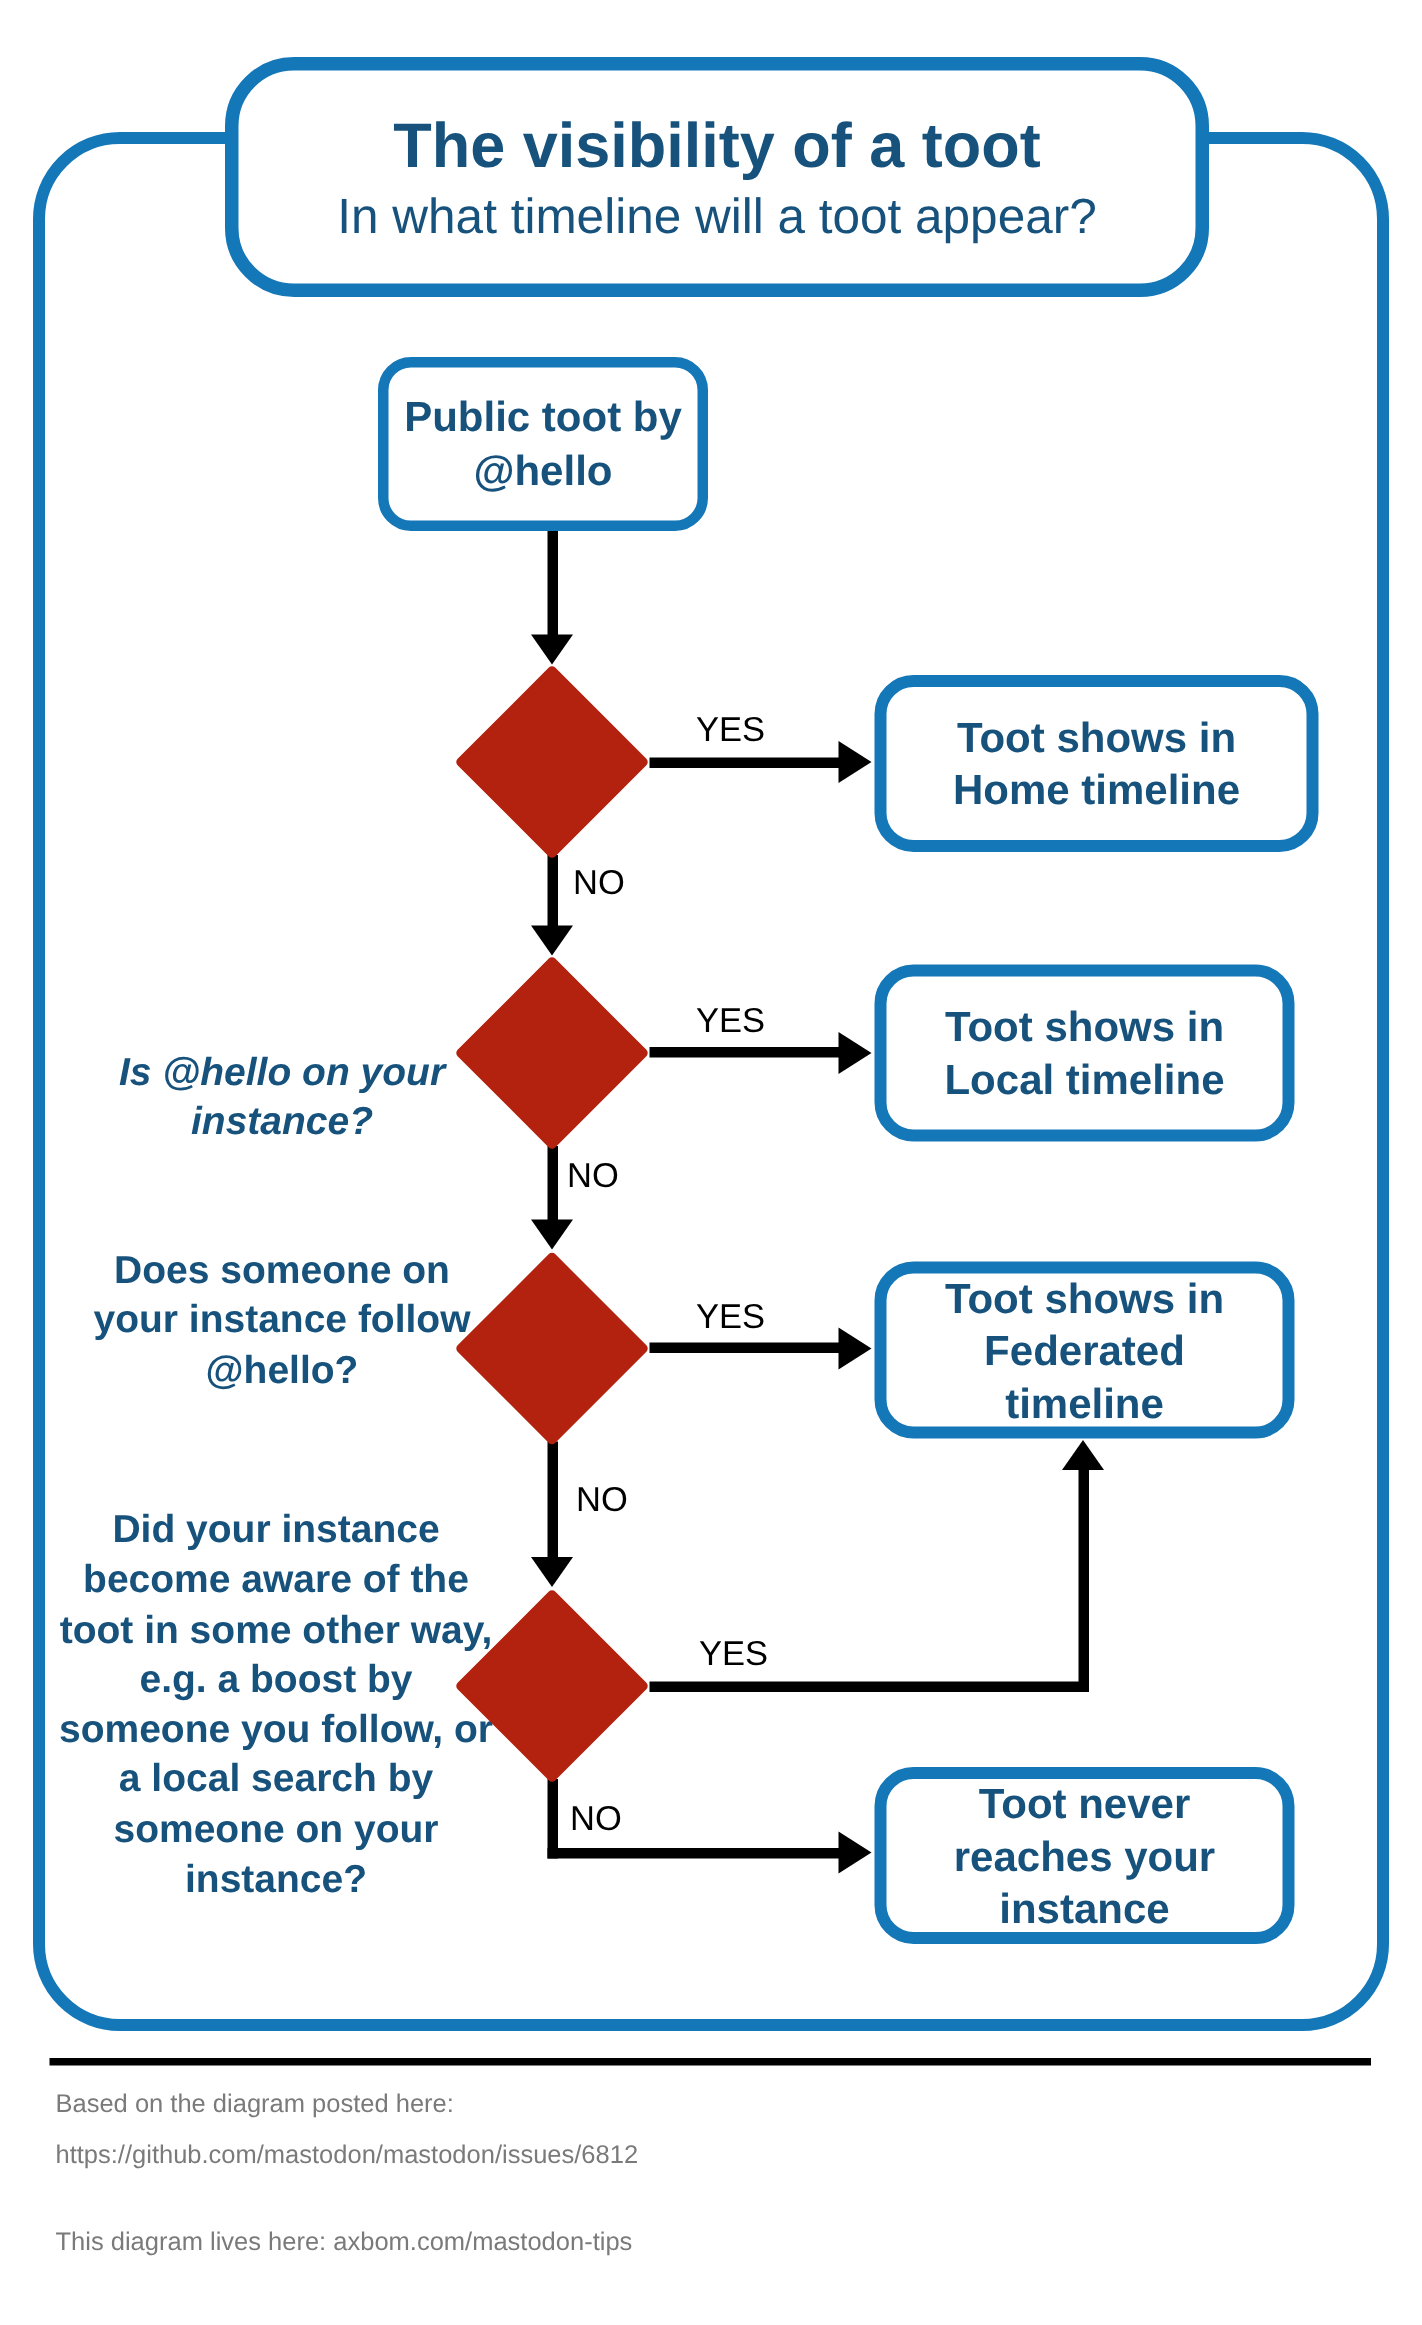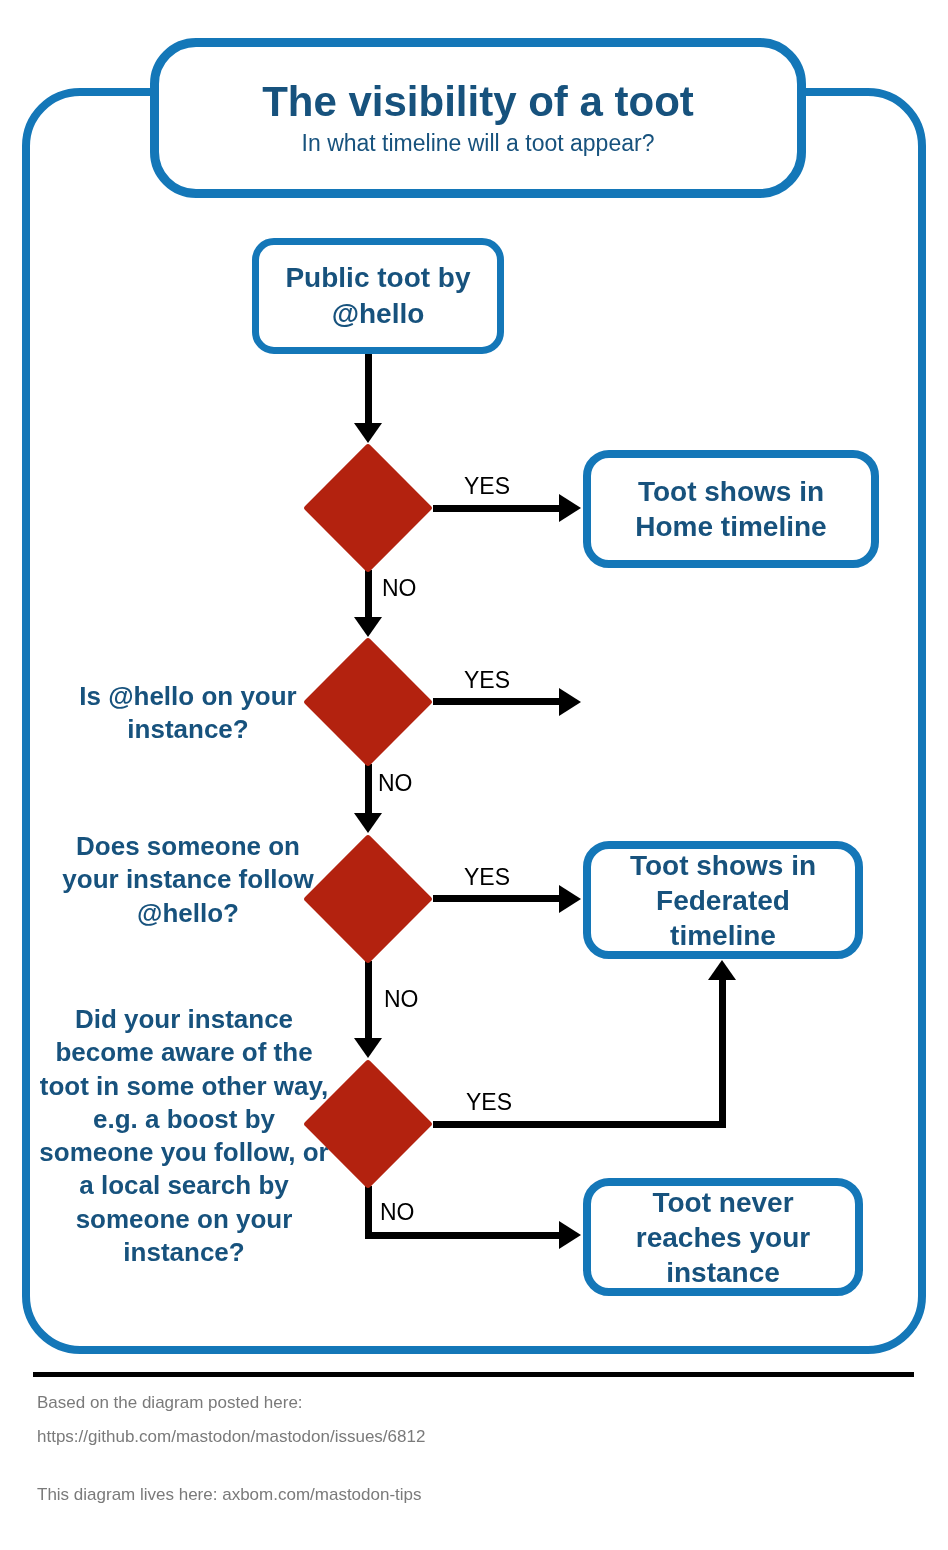--- a/index.html
+++ b/index.html
@@ -18,21 +18,21 @@
   .abs{position:absolute;box-sizing:border-box;}
   .frame{
     border:8px solid var(--frame-blue);border-radius:58px;background:transparent;
   }
   .title-box{
     border:9px solid var(--frame-blue);border-radius:46px;background:var(--bg-white,#fff);
     display:flex;flex-direction:column;justify-content:center;align-items:center;
     text-align:center;z-index:3;gap:6px;
   }
   .title-box .heading{font-size:42px;font-weight:bold;color:var(--text-blue);line-height:1.1;}
-  .title-box .subheading{font-size:23px;font-weight:normal;color:var(--text-blue);line-height:1.1;}
+  .title-box .subheading{font-size:33px;font-weight:normal;color:var(--text-blue);line-height:1.1;}
   .node{
     border:7px solid var(--frame-blue);border-radius:22px;background:var(--bg-white,#fff);
     display:flex;justify-content:center;align-items:center;text-align:center;
     color:var(--text-blue);font-size:28px;font-weight:bold;line-height:1.28;z-index:2;
   }
   .result{
     border:8px solid var(--frame-blue);border-radius:26px;background:var(--bg-white,#fff);
     display:flex;justify-content:center;align-items:center;text-align:center;
     color:var(--text-blue);font-size:28px;font-weight:bold;line-height:1.25;
     padding:0 14px;z-index:2;
@@ -58,33 +58,33 @@
 
 <div id="canvas">
 
   <div class="abs frame" style="left:22px;top:88px;width:904px;height:1266px;"></div>
 
   <div class="abs title-box" style="left:150px;top:38px;width:656px;height:160px;">
     <div class="heading">The visibility of a toot</div>
     <div class="subheading">In what timeline will a toot appear?</div>
   </div>
 
-  <div class="abs node" style="left:252px;top:238px;width:252px;height:116px;text-align:center;">
+  <div class="abs node" style="left:252px;top:238px;width:220px;height:116px;text-align:center;">
     <span style="display:block;width:200px;">Public toot by @hello</span>
   </div>
 
   <div class="abs vline" style="left:365px;top:352px;height:72px;"></div>
   <div class="abs arr-down" style="left:354px;top:423px;"></div>
 
   <div class="abs diamond" style="left:322px;top:462px;"></div>
   <div class="abs diamond" style="left:322px;top:656px;"></div>
   <div class="abs diamond" style="left:322px;top:853px;"></div>
   <div class="abs diamond" style="left:322px;top:1078px;"></div>
 
-  <div class="abs q" style="left:55px;top:680px;width:266px;">Is @hello on your instance?</div>
+  <div class="abs q" style="left:55px;top:698px;width:266px;font-style:italic;">Is @hello on your instance?</div>
   <div class="abs q" style="left:55px;top:830px;width:266px;text-align:center;">Does someone on your instance follow @hello?</div>
   <div class="abs q" style="left:36px;top:1003px;width:296px;">Did your instance become aware of the toot in some other way, e.g. a boost by someone you follow, or a local search by someone on your instance?</div>
 
   <div class="abs hline" style="left:433px;top:505px;width:128px;"></div>
   <div class="abs arr-right" style="left:559px;top:494px;"></div>
   <div class="abs edge-label" style="left:447px;top:473px;width:80px;">YES</div>
 
   <div class="abs vline" style="left:365px;top:570px;height:50px;"></div>
   <div class="abs arr-down" style="left:354px;top:617px;"></div>
   <div class="abs edge-label" style="left:382px;top:575px;">NO</div>
@@ -111,20 +111,23 @@
   <div class="abs edge-label" style="left:449px;top:1089px;width:80px;">YES</div>
 
   <div class="abs vline" style="left:365px;top:1186px;height:53px;"></div>
   <div class="abs hline" style="left:365px;top:1232px;width:196px;"></div>
   <div class="abs arr-right" style="left:559px;top:1221px;"></div>
   <div class="abs edge-label" style="left:380px;top:1199px;">NO</div>
 
   <div class="abs result" style="left:583px;top:450px;width:296px;height:118px;">
     <span style="display:block;width:220px;">Toot shows in Home timeline</span>
   </div>
+  <div class="abs result" style="left:583px;top:643px;width:280px;height:118px;">
+    <span style="display:block;width:220px;">Toot shows in Local timeline</span>
+  </div>
   <div class="abs result" style="left:583px;top:841px;width:280px;height:118px;">
     <span style="display:block;width:246px;">Toot shows in Federated timeline</span>
   </div>
   <div class="abs result" style="left:583px;top:1178px;width:280px;height:118px;">
     <span style="display:block;width:246px;">Toot never reaches your instance</span>
   </div>
 
   <div class="abs divider" style="left:33px;top:1372px;width:881px;height:5px;"></div>
   <div class="abs footer-line" style="left:37px;top:1393px;">Based on the diagram posted here:</div>
   <div class="abs footer-line" style="left:37px;top:1427px;">https://github.com/mastodon/mastodon/issues/6812</div>

